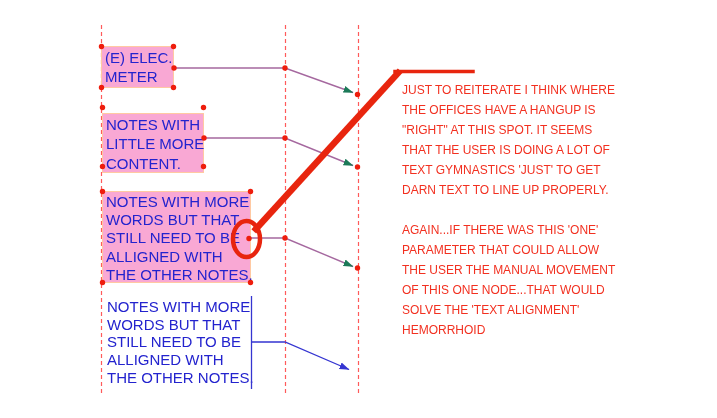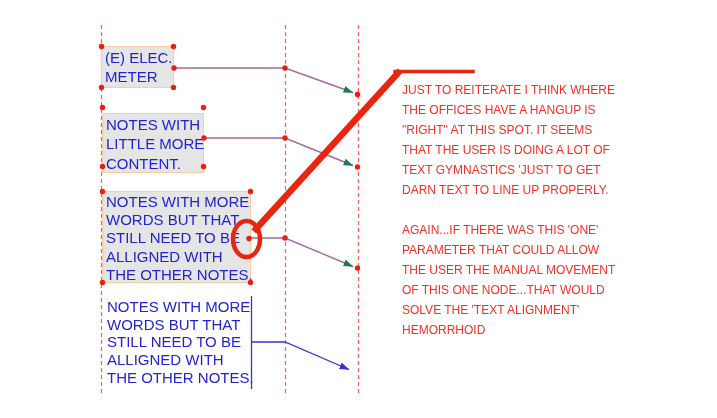--- a/index.html
+++ b/index.html
@@ -18,21 +18,21 @@
   
   .markup{stroke:var(--markup-red,#E8250E);fill:none;stroke-linecap:square;}
   
   .grip{fill:var(--grip-red,#EE1D0D);}
   
   .note{
     position:absolute;color:var(--note-text-blue,#2323CE);
     font-size:15px;line-height:19px;white-space:pre;
     padding:1px 0 0 3px;box-sizing:border-box;
   }
-  .note.selected{border:1px solid var(--note-border,#FFC9A2);background:#e5e5e5;}
+  .note.selected{border:1px solid var(--note-border,#FFC9A2);background:#f9a8d4;}
   #note-1{left:101px;top:46px;width:73px;height:42px;}
   #note-2{left:102px;top:113px;width:102px;height:60px;line-height:19.3px;}
   #note-3{left:102px;top:191px;width:149px;height:92px;line-height:18.2px;}
   #note-4{left:104px;top:297px;width:148px;line-height:17.7px;background:transparent;}
   
   #annotation-text{
     position:absolute;left:402px;top:80px;width:310px;
     color:var(--annotation-text-red,#F23020);
     font-size:12px;line-height:20px;white-space:pre;
   }

